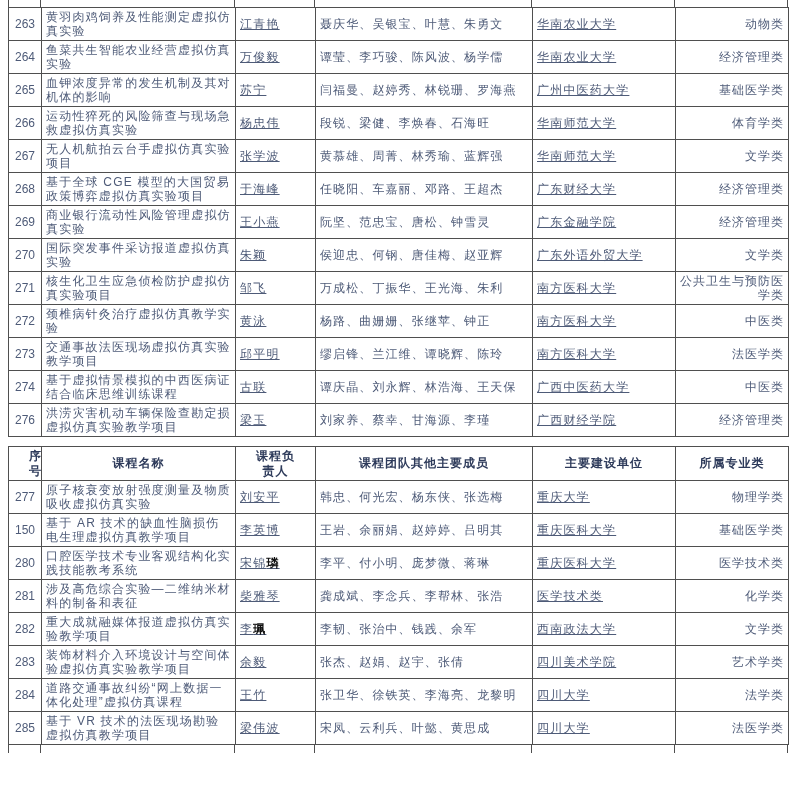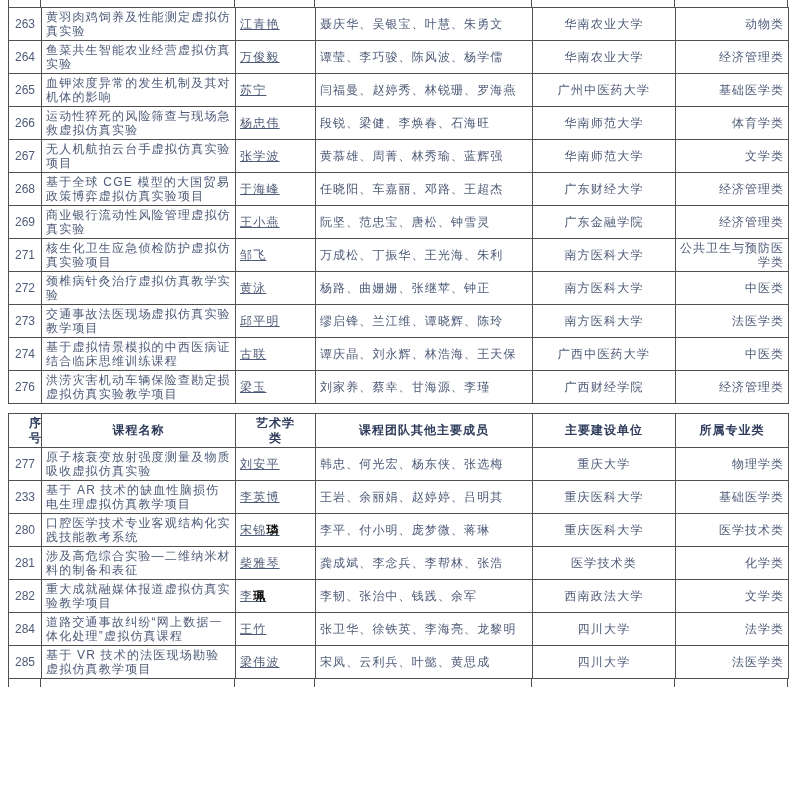--- a/index.html
+++ b/index.html
@@ -41,21 +41,21 @@
     font-weight: bold;
     color: #2d3a5a;
     text-align: center;
     letter-spacing: 1px;
     padding: 2px 20px;
   }
   .cell-no { text-align: center; letter-spacing: 0; width: 33px; margin-left: 36px; }
   .cell-course { text-align: left; letter-spacing: 1.2px; }
   .cell-leader { text-align: left; letter-spacing: 1.2px; text-decoration: underline; }
   .cell-members { text-align: left; letter-spacing: 1.1px; margin-left: 32px; }
-  .cell-unit { text-align: center; letter-spacing: 1.2px; }
+  .cell-unit { text-align: left; letter-spacing: 1.2px; text-decoration: underline; }
   .cell-category { text-align: right; letter-spacing: 1px; }
 
   .col-no { width: 33px; }
   .col-course { width: 194px; }
   .col-leader { width: 80px; }
   .col-members { width: 217px; }
   .col-unit { width: 143px; }
   .col-category { width: 113px; }
 
   .table-gap { height: 9px; }
@@ -134,20 +134,28 @@
     <td class="cell-unit">广东财经大学</td>
     <td class="cell-category">经济管理类</td>
   </tr>
         <tr>
     <td class="cell-no">269</td>
     <td class="cell-course">商业银行流动性风险管理虚拟仿真实验</td>
     <td class="cell-leader">王小燕</td>
     <td class="cell-members">阮坚、范忠宝、唐松、钟雪灵</td>
     <td class="cell-unit">广东金融学院</td>
     <td class="cell-category">经济管理类</td>
+  </tr>
+        <tr>
+    <td class="cell-no">270</td>
+    <td class="cell-course">国际突发事件采访报道虚拟仿真实验</td>
+    <td class="cell-leader">朱颖</td>
+    <td class="cell-members">侯迎忠、何钢、唐佳梅、赵亚辉</td>
+    <td class="cell-unit">广东外语外贸大学</td>
+    <td class="cell-category">文学类</td>
   </tr>
         <tr>
     <td class="cell-no">271</td>
     <td class="cell-course">核生化卫生应急侦检防护虚拟仿真实验项目</td>
     <td class="cell-leader">邹飞</td>
     <td class="cell-members">万成松、丁振华、王光海、朱利</td>
     <td class="cell-unit">南方医科大学</td>
     <td class="cell-category">公共卫生与预防医学类</td>
   </tr>
         <tr>
@@ -193,37 +201,37 @@
         <col class="col-course">
         <col class="col-leader">
       <col class="col-members">
         <col class="col-unit">
         <col class="col-category">
     </colgroup>
     <thead>
       <tr>
         <th>序号</th>
         <th>课程名称</th>
-        <th>艺术学类</th>
+        <th>课程负责人</th>
         <th>课程团队其他主要成员</th>
         <th>主要建设单位</th>
         <th>所属专业类</th>
       </tr>
     </thead>
     <tbody>
         <tr>
     <td class="cell-no">277</td>
     <td class="cell-course">原子核衰变放射强度测量及物质吸收虚拟仿真实验</td>
     <td class="cell-leader">刘安平</td>
     <td class="cell-members">韩忠、何光宏、杨东侠、张选梅</td>
     <td class="cell-unit">重庆大学</td>
     <td class="cell-category">物理学类</td>
   </tr>
         <tr>
-    <td class="cell-no">233</td>
+    <td class="cell-no">150</td>
     <td class="cell-course">基于 AR 技术的缺血性脑损伤电生理虚拟仿真教学项目</td>
     <td class="cell-leader">李英博</td>
     <td class="cell-members">王岩、余丽娟、赵婷婷、吕明其</td>
     <td class="cell-unit">重庆医科大学</td>
     <td class="cell-category">基础医学类</td>
   </tr>
         <tr>
     <td class="cell-no">280</td>
     <td class="cell-course">口腔医学技术专业客观结构化实践技能教考系统</td>
     <td class="cell-leader"><span>宋锦</span><span class="black-char">璘</span><span></span></td>
@@ -239,20 +247,28 @@
     <td class="cell-unit">医学技术类</td>
     <td class="cell-category">化学类</td>
   </tr>
         <tr>
     <td class="cell-no">282</td>
     <td class="cell-course">重大成就融媒体报道虚拟仿真实验教学项目</td>
     <td class="cell-leader"><span>李</span><span class="black-char">珮</span><span></span></td>
     <td class="cell-members">李韧、张治中、钱践、余军</td>
     <td class="cell-unit">西南政法大学</td>
     <td class="cell-category">文学类</td>
+  </tr>
+        <tr>
+    <td class="cell-no">283</td>
+    <td class="cell-course">装饰材料介入环境设计与空间体验虚拟仿真实验教学项目</td>
+    <td class="cell-leader">余毅</td>
+    <td class="cell-members">张杰、赵娟、赵宇、张倩</td>
+    <td class="cell-unit">四川美术学院</td>
+    <td class="cell-category">艺术学类</td>
   </tr>
         <tr>
     <td class="cell-no">284</td>
     <td class="cell-course">道路交通事故纠纷“网上数据一体化处理”虚拟仿真课程</td>
     <td class="cell-leader">王竹</td>
     <td class="cell-members">张卫华、徐铁英、李海亮、龙黎明</td>
     <td class="cell-unit">四川大学</td>
     <td class="cell-category">法学类</td>
   </tr>
         <tr>

